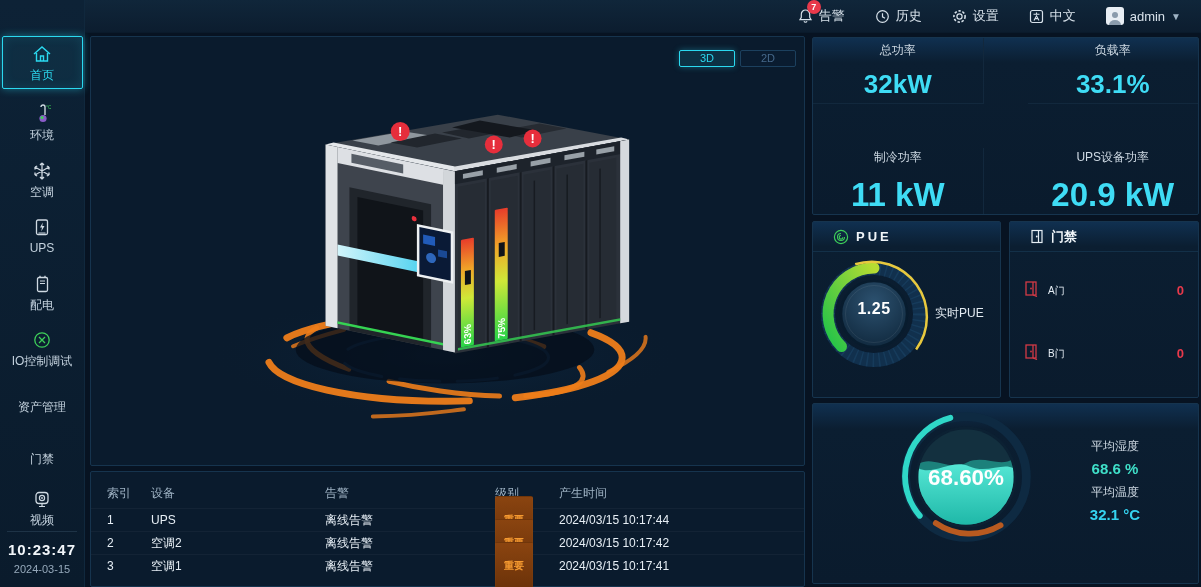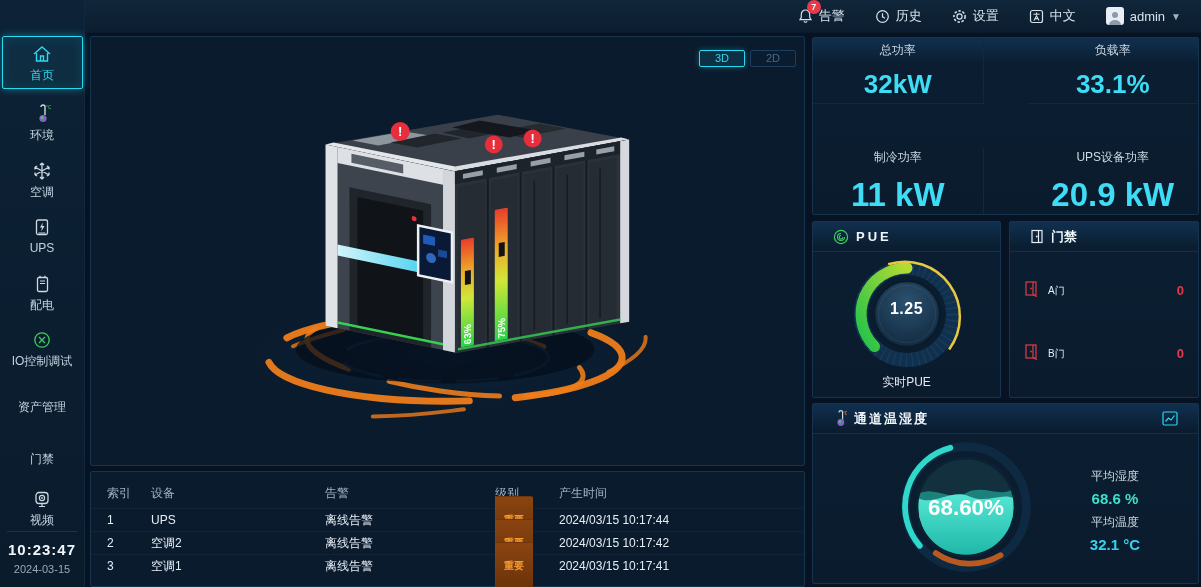--- a/index.html
+++ b/index.html
@@ -69,21 +69,21 @@
     display:flex; align-items:center; gap:7px; height:30px; padding:0 20px;
     font-size:13px; font-weight:bold; color:#f0f5f9;
     border-bottom:1px solid rgba(60,140,190,.16);
   }
   .panel-header svg { display:block; }
   
   .scene-panel { left:90px; top:36px; width:715px; height:430px; background:#0a1b2d; }
   .scene-svg { position:absolute; left:0; top:0; width:100%; height:100%; }
   .view-toggle { position:absolute; top:13px; right:8px; display:flex; gap:5px; }
   .vt-btn {
-    width:46px; height:17px; font-size:11px; line-height:15px; text-align:center;
+    width:56px; height:17px; font-size:11px; line-height:15px; text-align:center;
     border:1px solid #1c405e; color:#46688a; background:rgba(10,30,50,.6);
     border-radius:2px; cursor:pointer;
   }
   .vt-btn.active {
     border-color:#2bd9f0; color:#2bd9f0; background:rgba(43,217,240,.12);
     box-shadow:0 0 6px rgba(43,217,240,.35);
   }
   
   .alarm-panel { left:90px; top:471px; width:715px; height:116px; background:#0a1b2d; padding:6px 0 0; }
   .al-row { display:flex; align-items:center; height:24px; padding-left:16px; font-size:12px; }
@@ -105,21 +105,21 @@
   .stat-cell { display:flex; flex-direction:column; align-items:center; justify-content:center; gap:10px; }
   .stat-cell:nth-child(1){ border-right:1px solid #12283d; border-bottom:1px solid #12283d; }
   .stat-cell:nth-child(2){ border-bottom:1px solid #12283d; }
   .stat-cell:nth-child(3){ border-right:1px solid #12283d; }
   .stat-label { font-size:12px; color:#cfdae4; }
   .stat-value { font-weight:bold; color:#3fdcf5; }
   .stat-cell:nth-child(-n+2) .stat-value { font-size:26px; }
   .stat-cell:nth-child(n+3) .stat-value { font-size:33px; }
   
   .pue-panel { left:812px; top:221px; width:189px; height:177px; }
-  .pue-body { display:flex; flex-direction:column; align-items:center; }
+  .pue-body { display:flex; flex-direction:row; align-items:center; }
   .pue-gauge { position:relative; width:122px; height:116px; margin-top:4px; }
   .pue-value {
     position:absolute; left:0; top:44px; width:100%; text-align:center;
     font-size:16px; font-weight:bold; color:#fff; letter-spacing:.5px;
   }
   .pue-caption { font-size:12px; color:#e2eaf1; margin-top:2px; }
   
   .door-panel { left:1009px; top:221px; width:190px; height:177px; }
   .door-row { display:flex; align-items:center; padding:0 14px; }
   .door-row.r1 { margin-top:28px; }
@@ -466,37 +466,20 @@
           <path d="M9 2 L9 15 M9 15 L13 16.5" fill="none" stroke="#d33a46" stroke-width="1.3"></path>
           <circle cx="7" cy="8.5" r="0.9" fill="#d33a46"></circle>
         </svg>
     </span>
     <span class="door-name">B门</span>
     <span class="door-count">0</span>
   </div>
 </section>
 
 <section class="panel env-panel">
-  <div class="panel-header">
-    <span>
-      <svg width="14" height="18" viewBox="0 0 14 18">
-          <path d="M6 2.5 a1.8 1.8 0 0 1 3.6 0 v7" fill="none" stroke="#cfd9e2" stroke-width="1.2"></path>
-          <circle cx="7.8" cy="12.5" r="3.4" fill="#8a5cc8"></circle>
-          <circle cx="6.8" cy="11.8" r="1.4" fill="#3ecf5a"></circle>
-          <text x="10" y="4.5" font-size="4.5" fill="#e8702a">°C</text>
-        </svg>
-    </span>
-    <span style="letter-spacing:2px;">通道温湿度</span>
-    <span class="env-header-icon-right">
-      <svg width="16" height="15" viewBox="0 0 16 15">
-          <rect x="1" y="1" width="14" height="13" rx="1.5" fill="none" stroke="#2bd9f0" stroke-width="1.2"></rect>
-          <path d="M3.5 10.5 L6.5 7 L9 9 L12.5 4.5" fill="none" stroke="#2bd9f0" stroke-width="1.2"></path>
-        </svg>
-    </span>
-  </div>
   <div class="env-body">
     <svg class="env-gauge" viewBox="0 0 150 150">
       <defs>
         <linearGradient id="waterGrad" x1="0" y1="0" x2="0" y2="1">
           <stop offset="0" stop-color="#55e6d4"></stop>
             <stop offset="1" stop-color="#1fb8a8"></stop>
         </linearGradient>
         <clipPath id="waterClip">
             <circle cx="75" cy="75" r="49"></circle>
           </clipPath>

